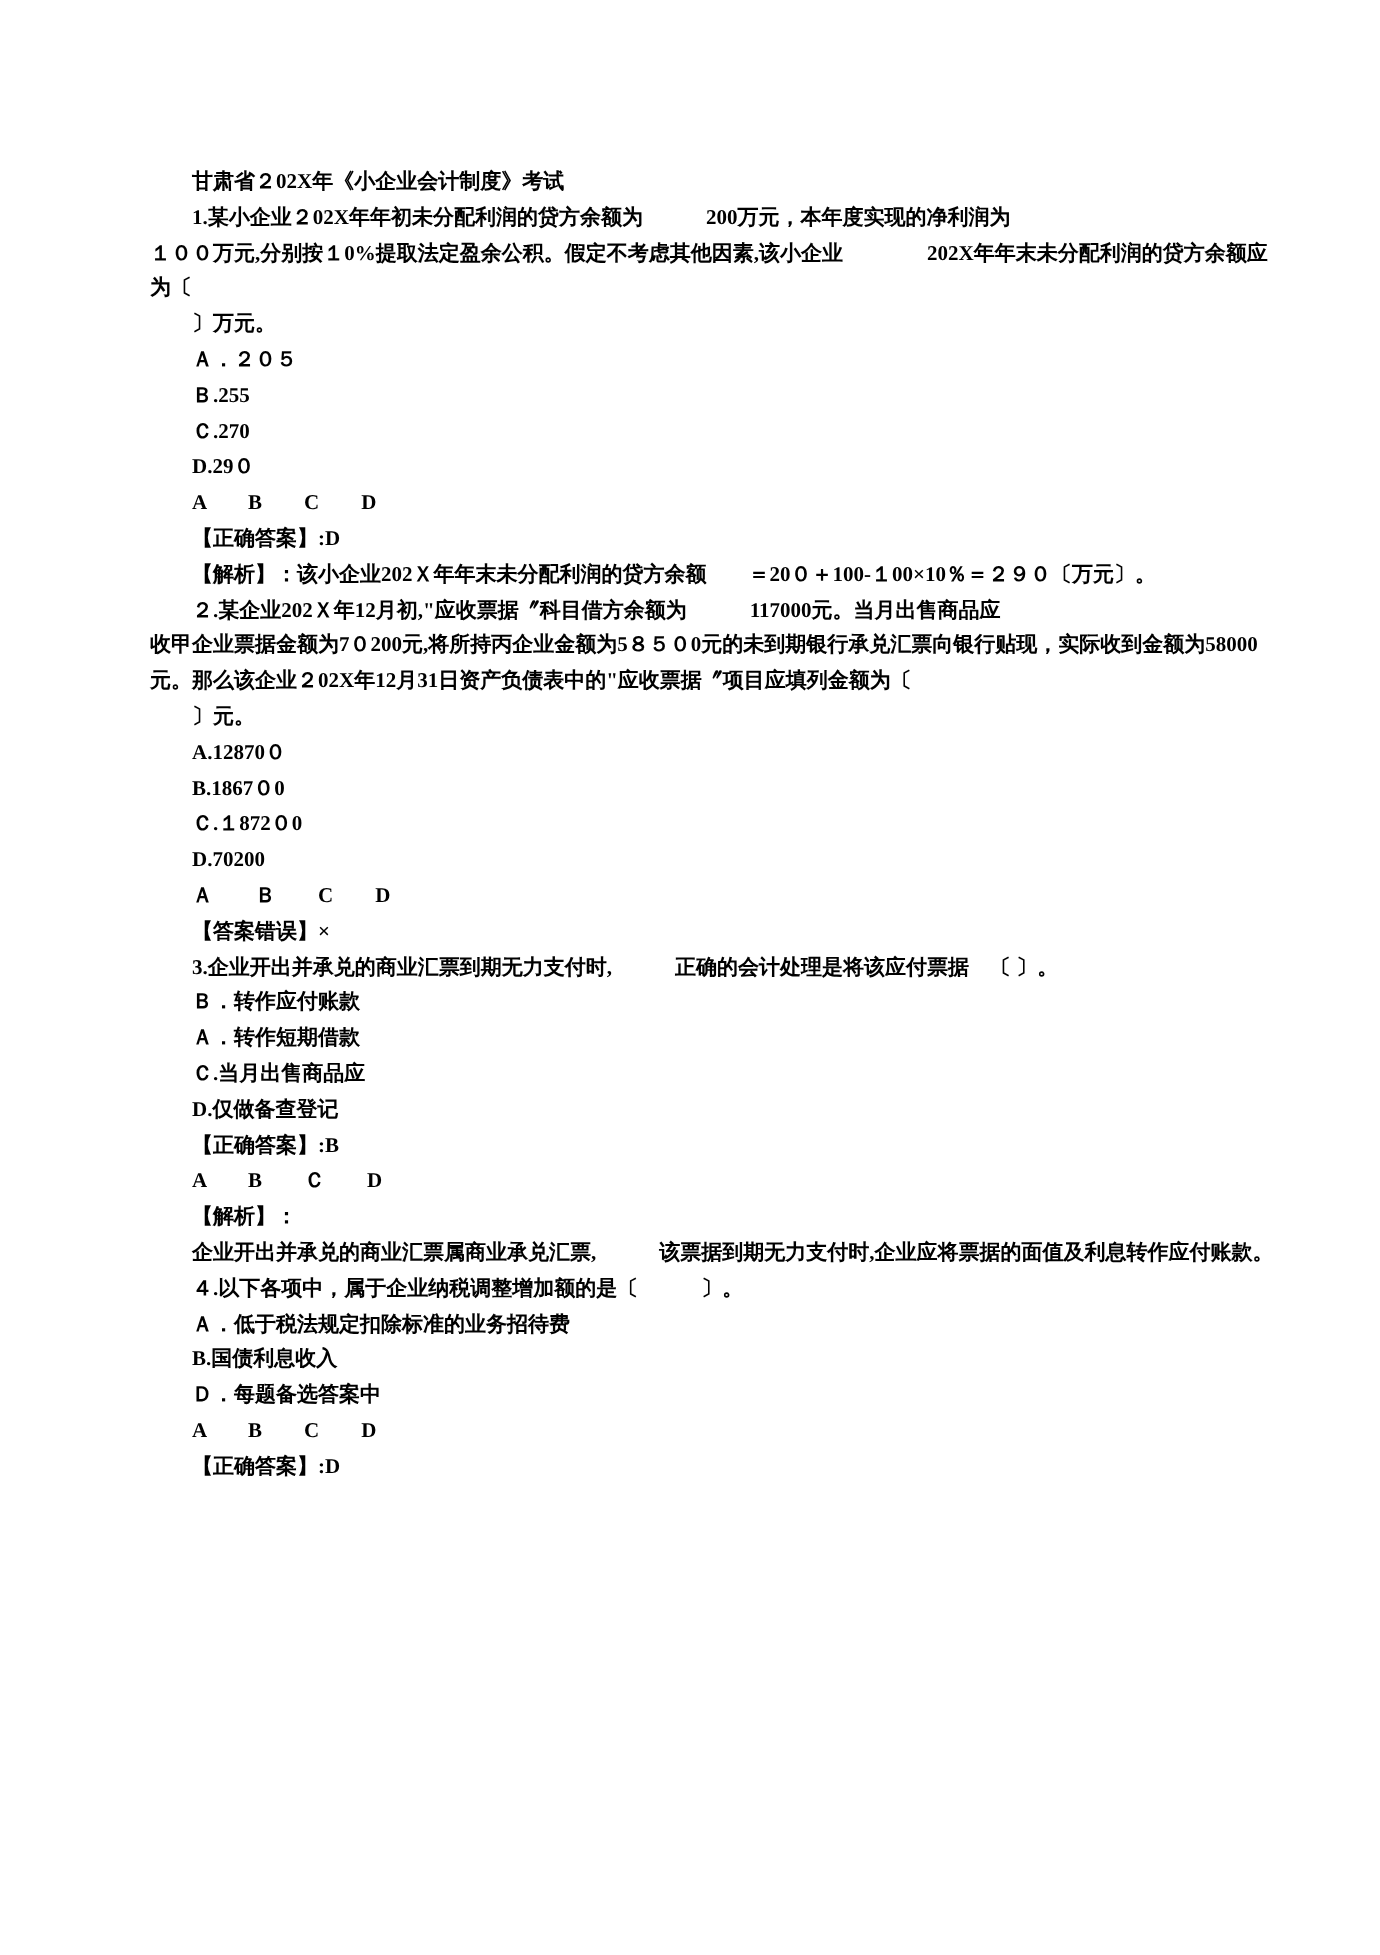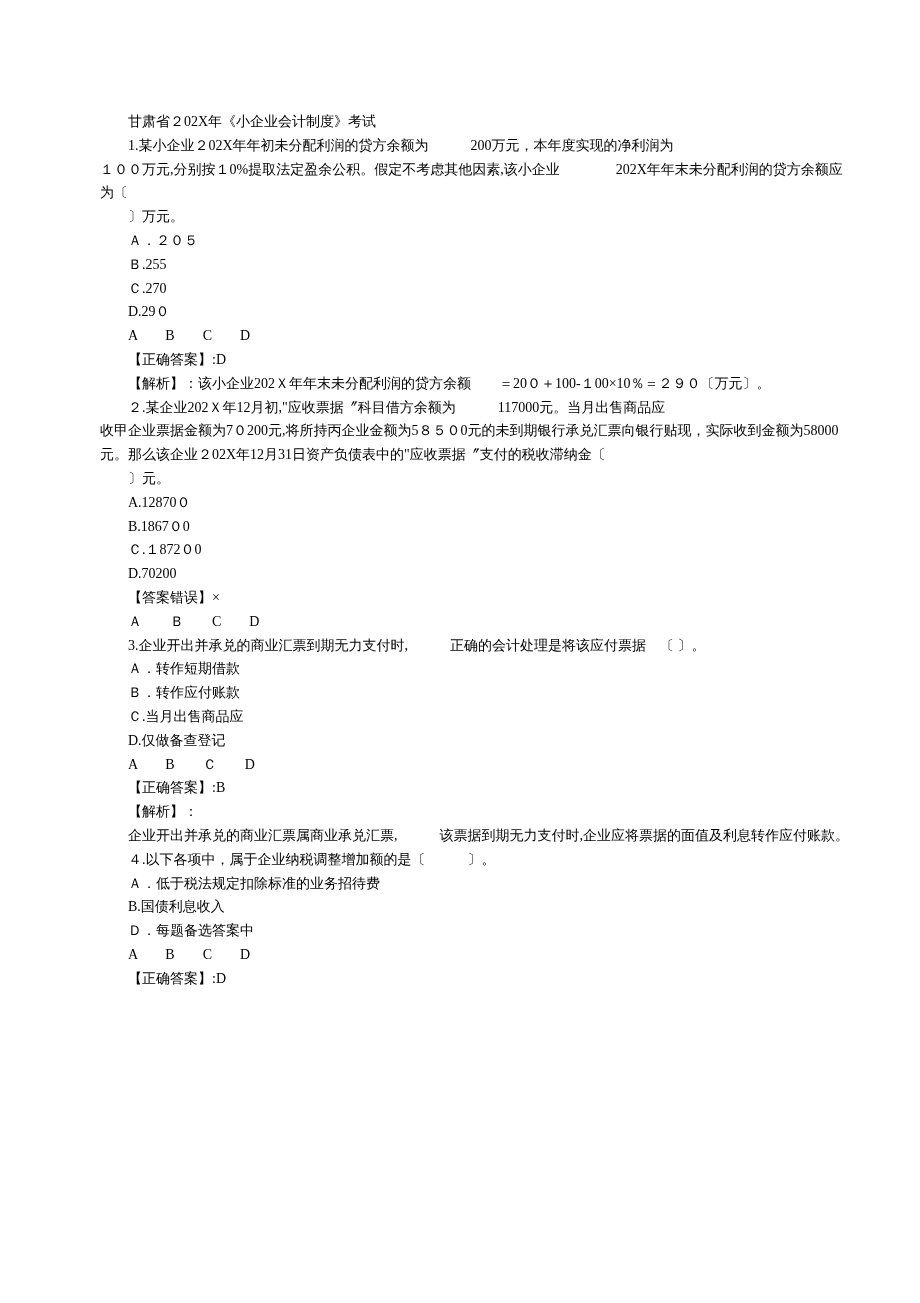--- a/index.html
+++ b/index.html
@@ -8,20 +8,21 @@
     line-height: 1.7;
     color: #000;
     background: #fff;
     width: 920px;
     margin: 0;
     padding: 0;
     box-sizing: border-box;
   }
   .page {
     padding: 110px 64px 40px 100px;
+    font-weight: bold;
   }
   .indent {
     text-indent: 2em;
   }
   .opt-indent {
     padding-left: 2em;
   }
   .nowrap {
     white-space: pre;
   }
@@ -38,36 +39,36 @@
   <div class="opt-indent">〕万元。</div>
   <div class="opt-indent">Ａ．２０５</div>
   <div class="opt-indent">Ｂ.255</div>
   <div class="opt-indent">Ｃ.270</div>
   <div class="opt-indent">D.29０</div>
   <div class="opt-indent nowrap">A　　B　　C　　D</div>
   <div class="opt-indent">【正确答案】:D</div>
   <div class="opt-indent">【解析】：该小企业202Ｘ年年末未分配利润的贷方余额　　＝20０＋100-１00×10％＝２９０〔万元〕。</div>
 
   <div class="indent">２.某企业202Ｘ年12月初,"应收票据〞科目借方余额为　　　117000元。当月出售商品应</div>
-  <div>收甲企业票据金额为7０200元,将所持丙企业金额为5８５０0元的未到期银行承兑汇票向银行贴现，实际收到金额为58000元。那么该企业２02X年12月31日资产负债表中的"应收票据〞支付的税收滞纳金〔</div>
+  <div>收甲企业票据金额为7０200元,将所持丙企业金额为5８５０0元的未到期银行承兑汇票向银行贴现，实际收到金额为58000元。那么该企业２02X年12月31日资产负债表中的"应收票据〞项目应填列金额为〔</div>
   <div class="opt-indent">〕元。</div>
   <div class="opt-indent">A.12870０</div>
   <div class="opt-indent">B.1867０0</div>
   <div class="opt-indent">Ｃ.１872０0</div>
   <div class="opt-indent">D.70200</div>
+  <div class="opt-indent nowrap">Ａ　　Ｂ　　C　　D</div>
   <div class="opt-indent">【答案错误】×</div>
-  <div class="opt-indent nowrap">Ａ　　Ｂ　　C　　D</div>
 
   <div class="indent">3.企业开出并承兑的商业汇票到期无力支付时,　　　正确的会计处理是将该应付票据　〔 〕。</div>
+  <div class="opt-indent">Ｂ．转作应付账款</div>
   <div class="opt-indent">Ａ．转作短期借款</div>
-  <div class="opt-indent">Ｂ．转作应付账款</div>
   <div class="opt-indent">Ｃ.当月出售商品应</div>
   <div class="opt-indent">D.仅做备查登记</div>
+  <div class="opt-indent">【正确答案】:B</div>
   <div class="opt-indent nowrap">A　　B　　Ｃ　　D</div>
-  <div class="opt-indent">【正确答案】:B</div>
   <div class="opt-indent">【解析】：</div>
   <div class="indent">企业开出并承兑的商业汇票属商业承兑汇票,　　　该票据到期无力支付时,企业应将票据的面值及利息转作应付账款。</div>
 
   <div class="indent">４.以下各项中，属于企业纳税调整增加额的是〔　　　〕。</div>
   <div class="opt-indent">Ａ．低于税法规定扣除标准的业务招待费</div>
   <div class="opt-indent">B.国债利息收入</div>
   <div class="opt-indent">Ｄ．每题备选答案中</div>
   <div class="opt-indent nowrap">A　　B　　C　　D</div>
   <div class="opt-indent">【正确答案】:D</div>
 

